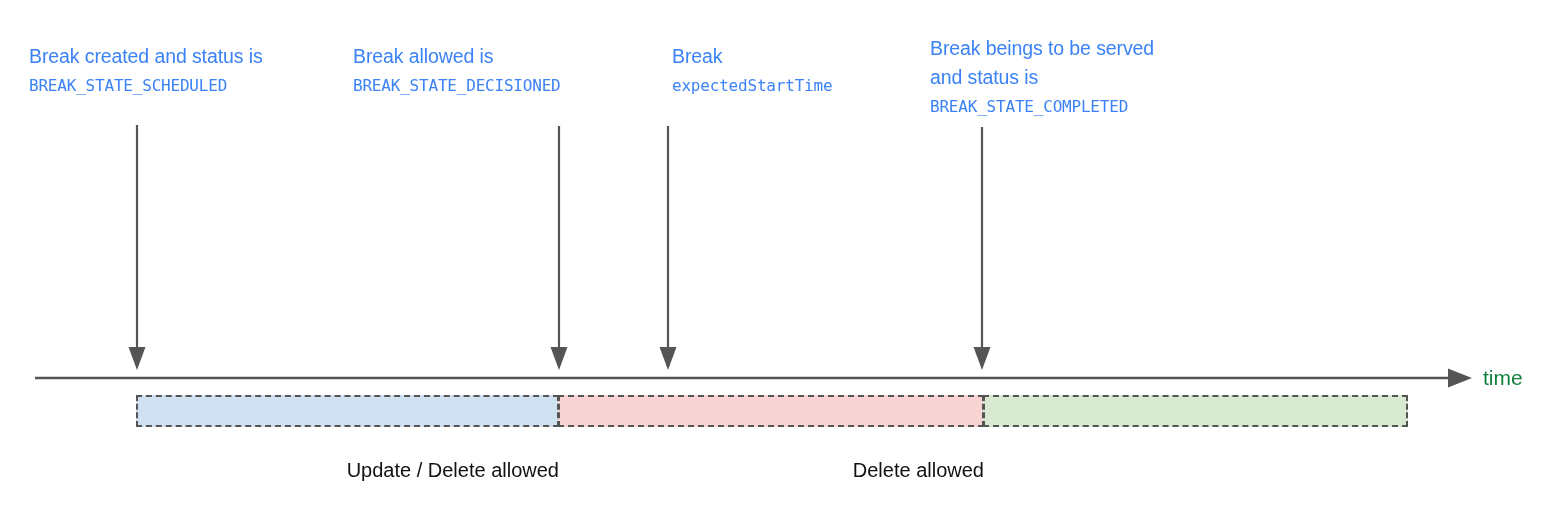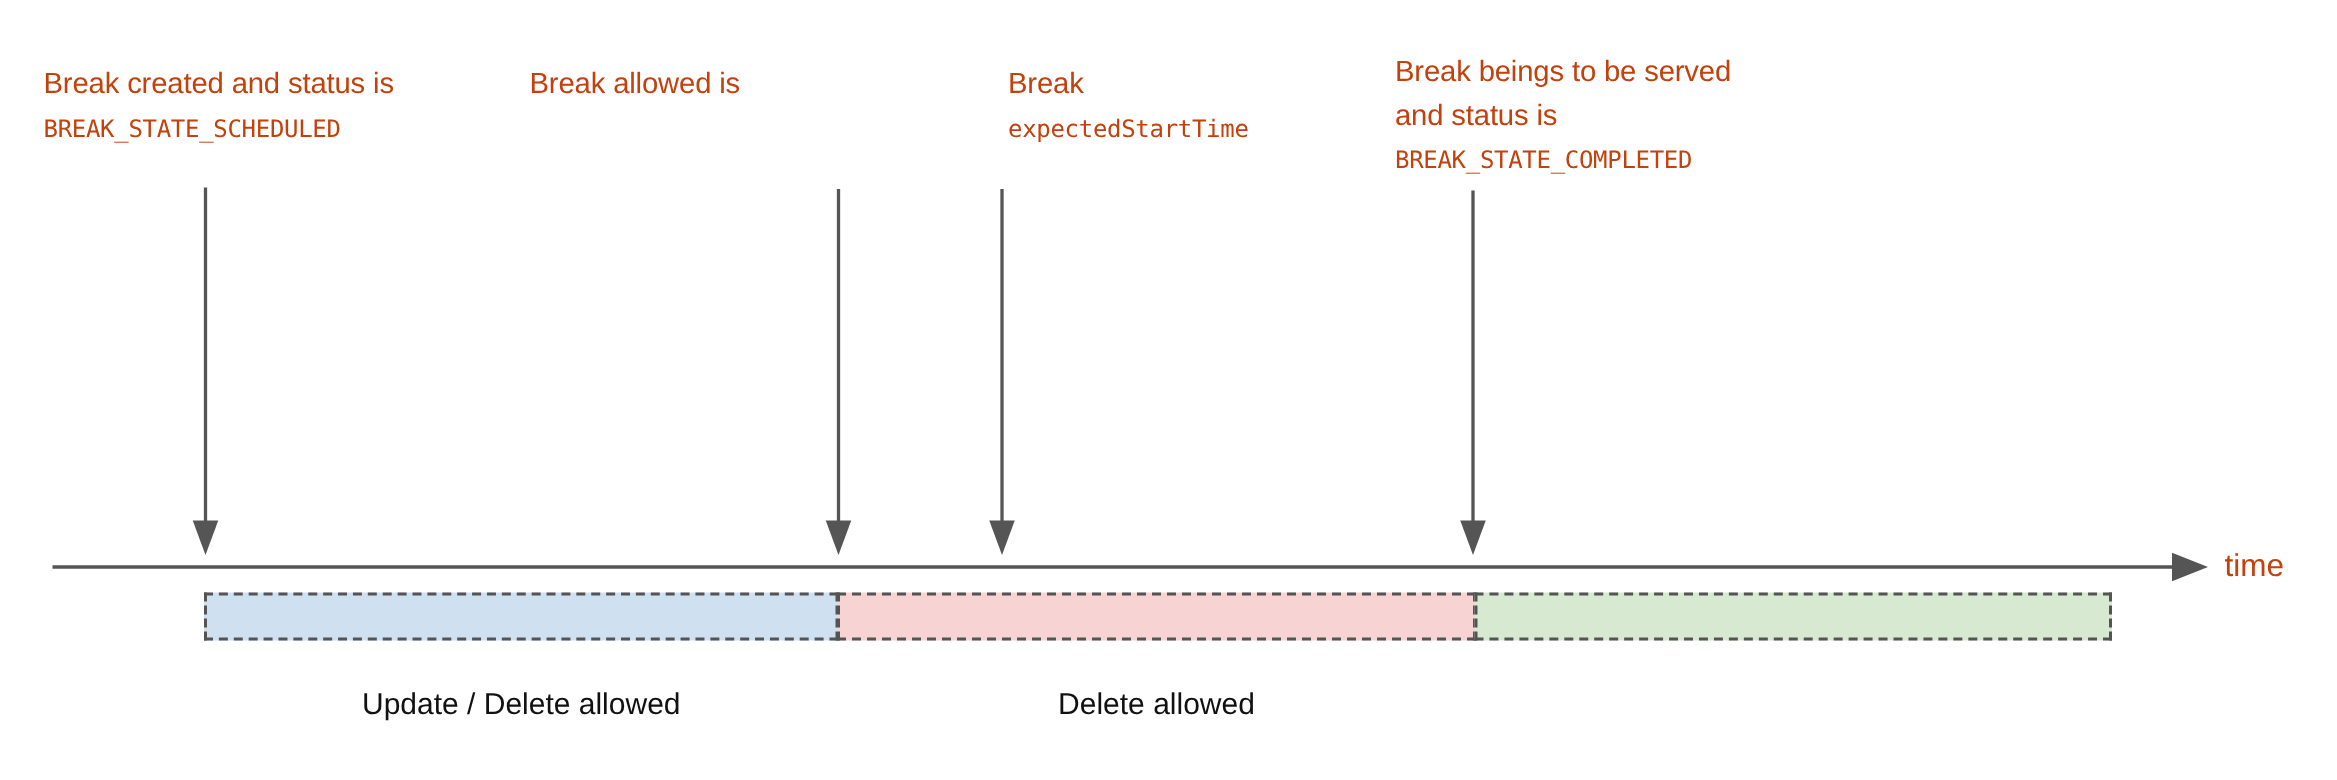--- a/index.html
+++ b/index.html
@@ -17,21 +17,21 @@
     height: 520px;
     overflow: hidden;
     background: #ffffff;
   }
 
   
   .event-label {
     position: absolute;
     font-size: 19.5px;
     line-height: 29px;
-    color: #c2410c;
+    color: #3b82f6;
     white-space: nowrap;
   }
   .event-label .plain {
     font-family: "Liberation Sans", sans-serif;
     font-size: 19.5px;
     letter-spacing: -0.1px;
   }
   .event-label .mono {
     font-family: "DejaVu Sans Mono", "Liberation Mono", monospace;
     font-size: 16px;
@@ -58,21 +58,21 @@
     width: 1558px;
     height: 55px;
     overflow: visible;
   }
   #time-axis-label {
     position: absolute;
     left: 1483px;
     top: 366px;
     font-size: 21px;
     font-family: "Liberation Sans", sans-serif;
-    color: #c2410c;
+    color: #15803d;
     white-space: nowrap;
   }
 
   
   .phase-bar {
     position: absolute;
     top: 395px;
     height: 32px;
     box-sizing: border-box;
     border: 2px dashed #545454;
@@ -81,39 +81,40 @@
   #phase-1 { left: 558px; width: 426px; background: #f7d3d4; border-left-style: dashed; }
   #phase-2 { left: 983px; width: 425px; background: #d8e9d1; }
 
   
   .phase-caption {
     position: absolute;
     top: 459px;
     font-size: 20px;
     font-family: "Liberation Sans", sans-serif;
     color: #111111;
-    text-align: center;
+    text-align: right;
     white-space: nowrap;
   }
   #caption-0 { left: 136px; width: 423px; }
   #caption-1 { left: 558px; width: 426px; }
   #caption-2 { left: 983px; width: 425px; }
 </style>
 </head>
 <body>
 
 <div id="stage">
 
   <div class="event-label" id="label-0">
     <span class="line plain">Break created and status is</span>
     <span class="line mono">BREAK_STATE_SCHEDULED</span>
   </div>
 
   <div class="event-label" id="label-1">
     <span class="line plain">Break allowed is</span>
+    <span class="line mono">BREAK_STATE_DECISIONED</span>
   </div>
 
   <div class="event-label" id="label-3">
     <span class="line plain">Break beings to be served</span>
     <span class="line plain">and status is</span>
     <span class="line mono">BREAK_STATE_COMPLETED</span>
   </div>
 
   <div class="event-label" id="label-2">
     <span class="line plain">Break</span>

